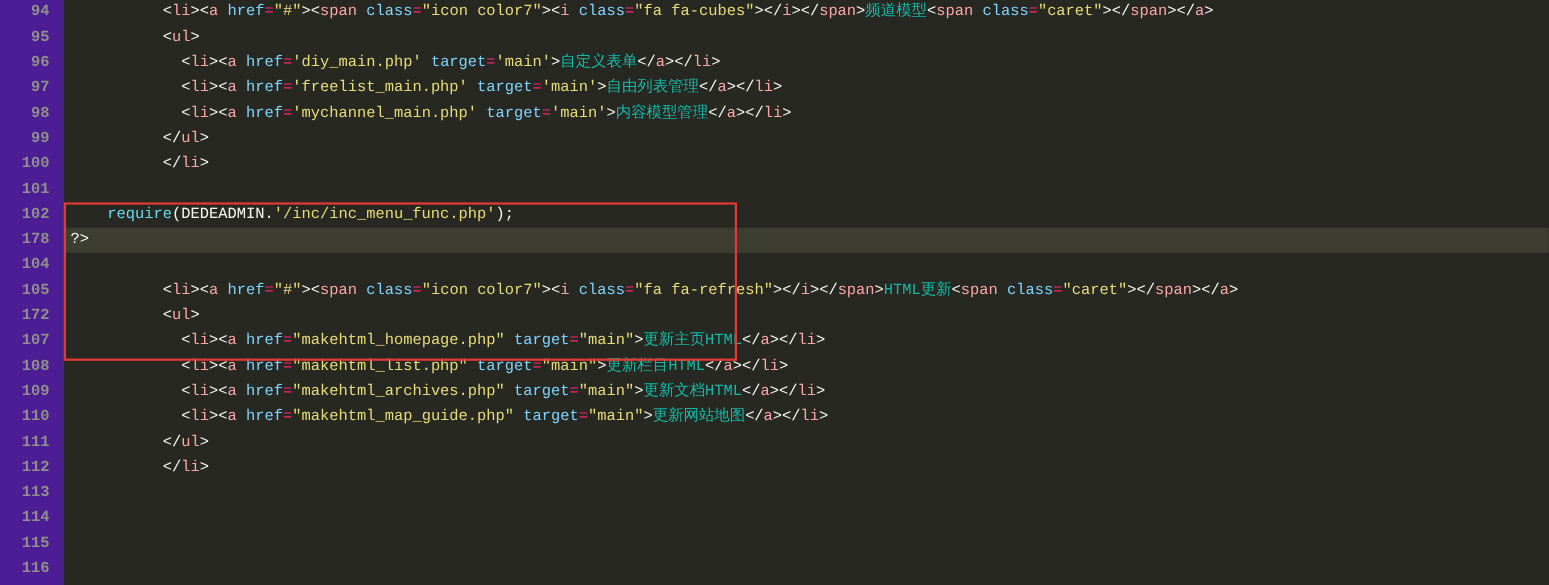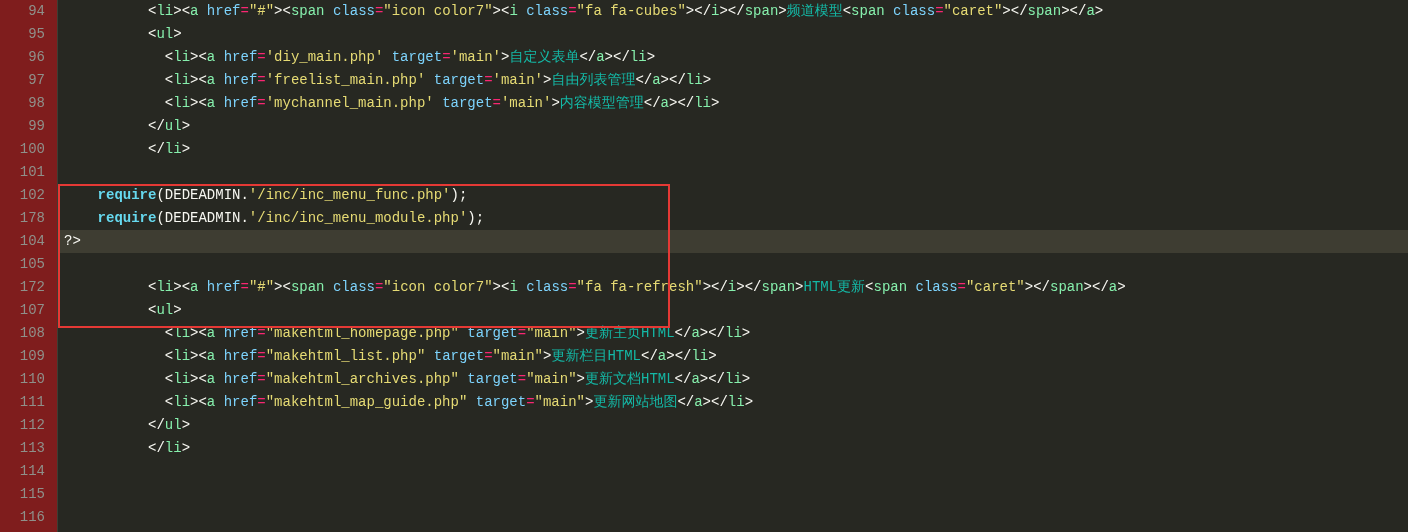--- a/index.html
+++ b/index.html
@@ -10,54 +10,55 @@
   line-height: 23px;
   overflow: hidden;
   width: 1408px;
   height: 532px;
 }
 .editor {
   display: flex;
   height: 100%;
 }
 .gutter {
-  background: #7f1d1d;
+  background: #4c1d95;
   color: #8F908A;
   width: 58px;
   text-align: right;
   padding-right: 12px;
   user-select: none;
   flex-shrink: 0;
   border-right: 1px solid #3e3d32;
+  font-weight: bold;
 }
 .gutter div {
   height: 23px;
 }
 .code {
   flex: 1;
   position: relative;
   color: #F8F8F2;
 }
 .line {
   height: 23px;
   white-space: pre;
   padding-left: 6px;
 }
 .line.active {
   background: #3e3d32;
 }
-.tag { color: #86efac; }
+.tag { color: #fca5a5; }
 .attr { color: #7dd3fc; }
 .str { color: #E6DB74; }
 .punc { color: #F8F8F2; }
 .txt { color: #14b8a6; }
 .op { color: #F92672; }
 .var { color: #F8F8F2; }
 .num { color: #AE81FF; }
-.fn { color: #66D9EF; font-weight: bold; }
+.fn { color: #66D9EF; }
 .phptag { color: #F8F8F2; }
 .highlight-box {
   position: absolute;
   border: 2px solid #E53935;
   pointer-events: none;
   left: 0px;
   top: 184px;
   width: 612px;
   height: 144px;
 }
@@ -95,21 +96,20 @@
 
   <div class="line"><span class="punc">          </span><span class="punc">&lt;</span><span class="tag">li</span><span class="punc">&gt;</span><span class="punc">&lt;</span><span class="tag">a</span><span class="punc"> </span><span class="attr">href</span><span class="op">=</span><span class="str">"#"</span><span class="punc">&gt;</span><span class="punc">&lt;</span><span class="tag">span</span><span class="punc"> </span><span class="attr">class</span><span class="op">=</span><span class="str">"icon color7"</span><span class="punc">&gt;</span><span class="punc">&lt;</span><span class="tag">i</span><span class="punc"> </span><span class="attr">class</span><span class="op">=</span><span class="str">"fa fa-cubes"</span><span class="punc">&gt;</span><span class="punc">&lt;/</span><span class="tag">i</span><span class="punc">&gt;</span><span class="punc">&lt;/</span><span class="tag">span</span><span class="punc">&gt;</span><span class="txt">频道模型</span><span class="punc">&lt;</span><span class="tag">span</span><span class="punc"> </span><span class="attr">class</span><span class="op">=</span><span class="str">"caret"</span><span class="punc">&gt;</span><span class="punc">&lt;/</span><span class="tag">span</span><span class="punc">&gt;</span><span class="punc">&lt;/</span><span class="tag">a</span><span class="punc">&gt;</span></div>
       <div class="line"><span class="punc">          </span><span class="punc">&lt;</span><span class="tag">ul</span><span class="punc">&gt;</span></div>
       <div class="line"><span class="punc">            </span><span class="punc">&lt;</span><span class="tag">li</span><span class="punc">&gt;</span><span class="punc">&lt;</span><span class="tag">a</span><span class="punc"> </span><span class="attr">href</span><span class="op">=</span><span class="str">'diy_main.php'</span><span class="punc"> </span><span class="attr">target</span><span class="op">=</span><span class="str">'main'</span><span class="punc">&gt;</span><span class="txt">自定义表单</span><span class="punc">&lt;/</span><span class="tag">a</span><span class="punc">&gt;</span><span class="punc">&lt;/</span><span class="tag">li</span><span class="punc">&gt;</span></div>
       <div class="line"><span class="punc">            </span><span class="punc">&lt;</span><span class="tag">li</span><span class="punc">&gt;</span><span class="punc">&lt;</span><span class="tag">a</span><span class="punc"> </span><span class="attr">href</span><span class="op">=</span><span class="str">'freelist_main.php'</span><span class="punc"> </span><span class="attr">target</span><span class="op">=</span><span class="str">'main'</span><span class="punc">&gt;</span><span class="txt">自由列表管理</span><span class="punc">&lt;/</span><span class="tag">a</span><span class="punc">&gt;</span><span class="punc">&lt;/</span><span class="tag">li</span><span class="punc">&gt;</span></div>
       <div class="line"><span class="punc">            </span><span class="punc">&lt;</span><span class="tag">li</span><span class="punc">&gt;</span><span class="punc">&lt;</span><span class="tag">a</span><span class="punc"> </span><span class="attr">href</span><span class="op">=</span><span class="str">'mychannel_main.php'</span><span class="punc"> </span><span class="attr">target</span><span class="op">=</span><span class="str">'main'</span><span class="punc">&gt;</span><span class="txt">内容模型管理</span><span class="punc">&lt;/</span><span class="tag">a</span><span class="punc">&gt;</span><span class="punc">&lt;/</span><span class="tag">li</span><span class="punc">&gt;</span></div>
       <div class="line"><span class="punc">          </span><span class="punc">&lt;/</span><span class="tag">ul</span><span class="punc">&gt;</span></div>
       <div class="line"><span class="punc">          </span><span class="punc">&lt;/</span><span class="tag">li</span><span class="punc">&gt;</span></div>
       <div class="line"></div>
       <div class="line"><span class="punc">    </span><span class="fn">require</span><span class="punc">(</span><span class="var">DEDEADMIN</span><span class="punc">.</span><span class="str">'/inc/inc_menu_func.php'</span><span class="punc">);</span></div>
-      <div class="line"><span class="punc">    </span><span class="fn">require</span><span class="punc">(</span><span class="var">DEDEADMIN</span><span class="punc">.</span><span class="str">'/inc/inc_menu_module.php'</span><span class="punc">);</span></div>
       <div class="line active"><span class="phptag">?&gt;</span></div>
       <div class="line"></div>
       <div class="line"><span class="punc">          </span><span class="punc">&lt;</span><span class="tag">li</span><span class="punc">&gt;</span><span class="punc">&lt;</span><span class="tag">a</span><span class="punc"> </span><span class="attr">href</span><span class="op">=</span><span class="str">"#"</span><span class="punc">&gt;</span><span class="punc">&lt;</span><span class="tag">span</span><span class="punc"> </span><span class="attr">class</span><span class="op">=</span><span class="str">"icon color7"</span><span class="punc">&gt;</span><span class="punc">&lt;</span><span class="tag">i</span><span class="punc"> </span><span class="attr">class</span><span class="op">=</span><span class="str">"fa fa-refresh"</span><span class="punc">&gt;</span><span class="punc">&lt;/</span><span class="tag">i</span><span class="punc">&gt;</span><span class="punc">&lt;/</span><span class="tag">span</span><span class="punc">&gt;</span><span class="txt">HTML更新</span><span class="punc">&lt;</span><span class="tag">span</span><span class="punc"> </span><span class="attr">class</span><span class="op">=</span><span class="str">"caret"</span><span class="punc">&gt;</span><span class="punc">&lt;/</span><span class="tag">span</span><span class="punc">&gt;</span><span class="punc">&lt;/</span><span class="tag">a</span><span class="punc">&gt;</span></div>
       <div class="line"><span class="punc">          </span><span class="punc">&lt;</span><span class="tag">ul</span><span class="punc">&gt;</span></div>
       <div class="line"><span class="punc">            </span><span class="punc">&lt;</span><span class="tag">li</span><span class="punc">&gt;</span><span class="punc">&lt;</span><span class="tag">a</span><span class="punc"> </span><span class="attr">href</span><span class="op">=</span><span class="str">"makehtml_homepage.php"</span><span class="punc"> </span><span class="attr">target</span><span class="op">=</span><span class="str">"main"</span><span class="punc">&gt;</span><span class="txt">更新主页HTML</span><span class="punc">&lt;/</span><span class="tag">a</span><span class="punc">&gt;</span><span class="punc">&lt;/</span><span class="tag">li</span><span class="punc">&gt;</span></div>
       <div class="line"><span class="punc">            </span><span class="punc">&lt;</span><span class="tag">li</span><span class="punc">&gt;</span><span class="punc">&lt;</span><span class="tag">a</span><span class="punc"> </span><span class="attr">href</span><span class="op">=</span><span class="str">"makehtml_list.php"</span><span class="punc"> </span><span class="attr">target</span><span class="op">=</span><span class="str">"main"</span><span class="punc">&gt;</span><span class="txt">更新栏目HTML</span><span class="punc">&lt;/</span><span class="tag">a</span><span class="punc">&gt;</span><span class="punc">&lt;/</span><span class="tag">li</span><span class="punc">&gt;</span></div>
       <div class="line"><span class="punc">            </span><span class="punc">&lt;</span><span class="tag">li</span><span class="punc">&gt;</span><span class="punc">&lt;</span><span class="tag">a</span><span class="punc"> </span><span class="attr">href</span><span class="op">=</span><span class="str">"makehtml_archives.php"</span><span class="punc"> </span><span class="attr">target</span><span class="op">=</span><span class="str">"main"</span><span class="punc">&gt;</span><span class="txt">更新文档HTML</span><span class="punc">&lt;/</span><span class="tag">a</span><span class="punc">&gt;</span><span class="punc">&lt;/</span><span class="tag">li</span><span class="punc">&gt;</span></div>
       <div class="line"><span class="punc">            </span><span class="punc">&lt;</span><span class="tag">li</span><span class="punc">&gt;</span><span class="punc">&lt;</span><span class="tag">a</span><span class="punc"> </span><span class="attr">href</span><span class="op">=</span><span class="str">"makehtml_map_guide.php"</span><span class="punc"> </span><span class="attr">target</span><span class="op">=</span><span class="str">"main"</span><span class="punc">&gt;</span><span class="txt">更新网站地图</span><span class="punc">&lt;/</span><span class="tag">a</span><span class="punc">&gt;</span><span class="punc">&lt;/</span><span class="tag">li</span><span class="punc">&gt;</span></div>
       <div class="line"><span class="punc">          </span><span class="punc">&lt;/</span><span class="tag">ul</span><span class="punc">&gt;</span></div>
       <div class="line"><span class="punc">          </span><span class="punc">&lt;/</span><span class="tag">li</span><span class="punc">&gt;</span></div>

